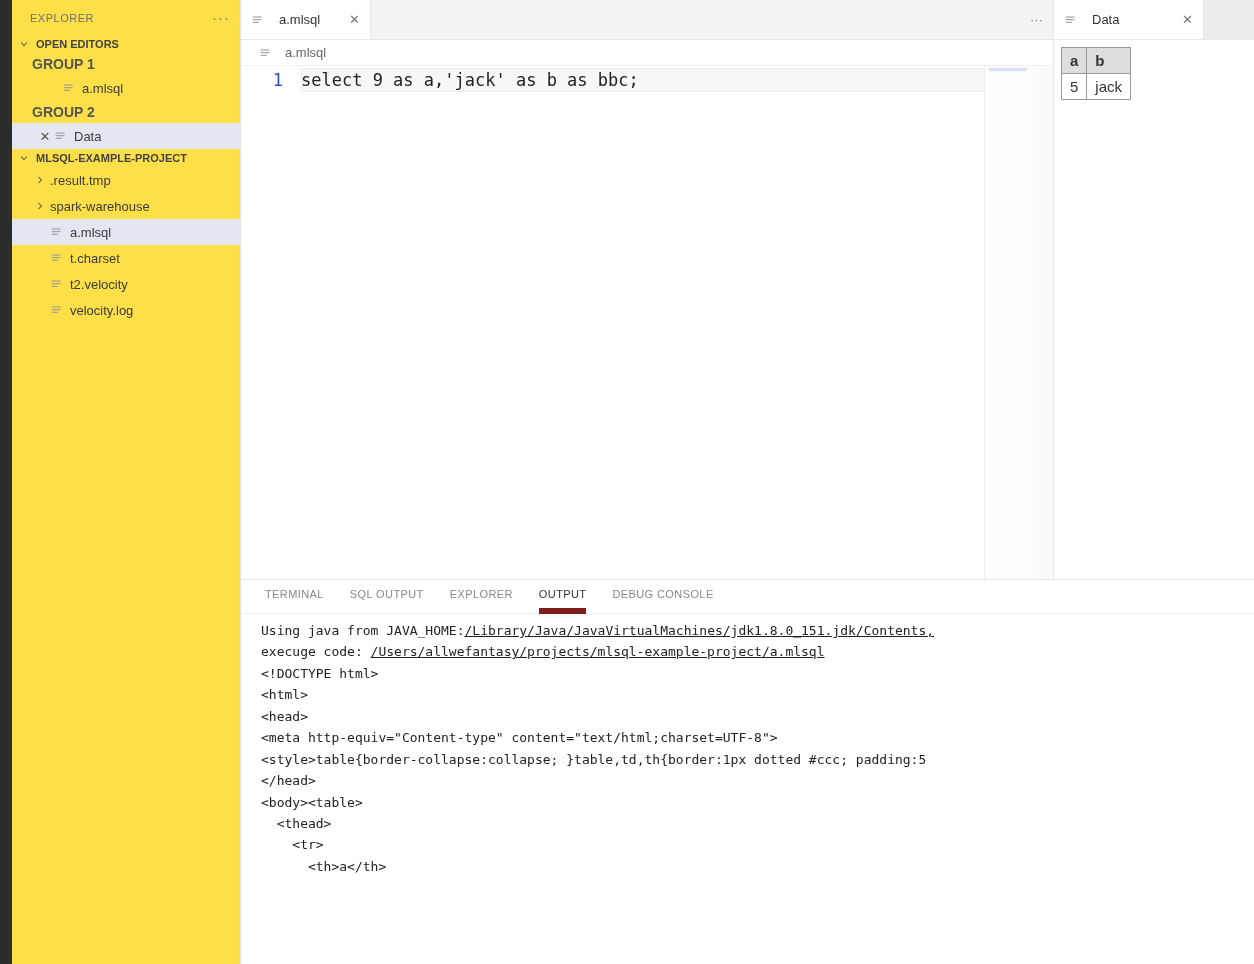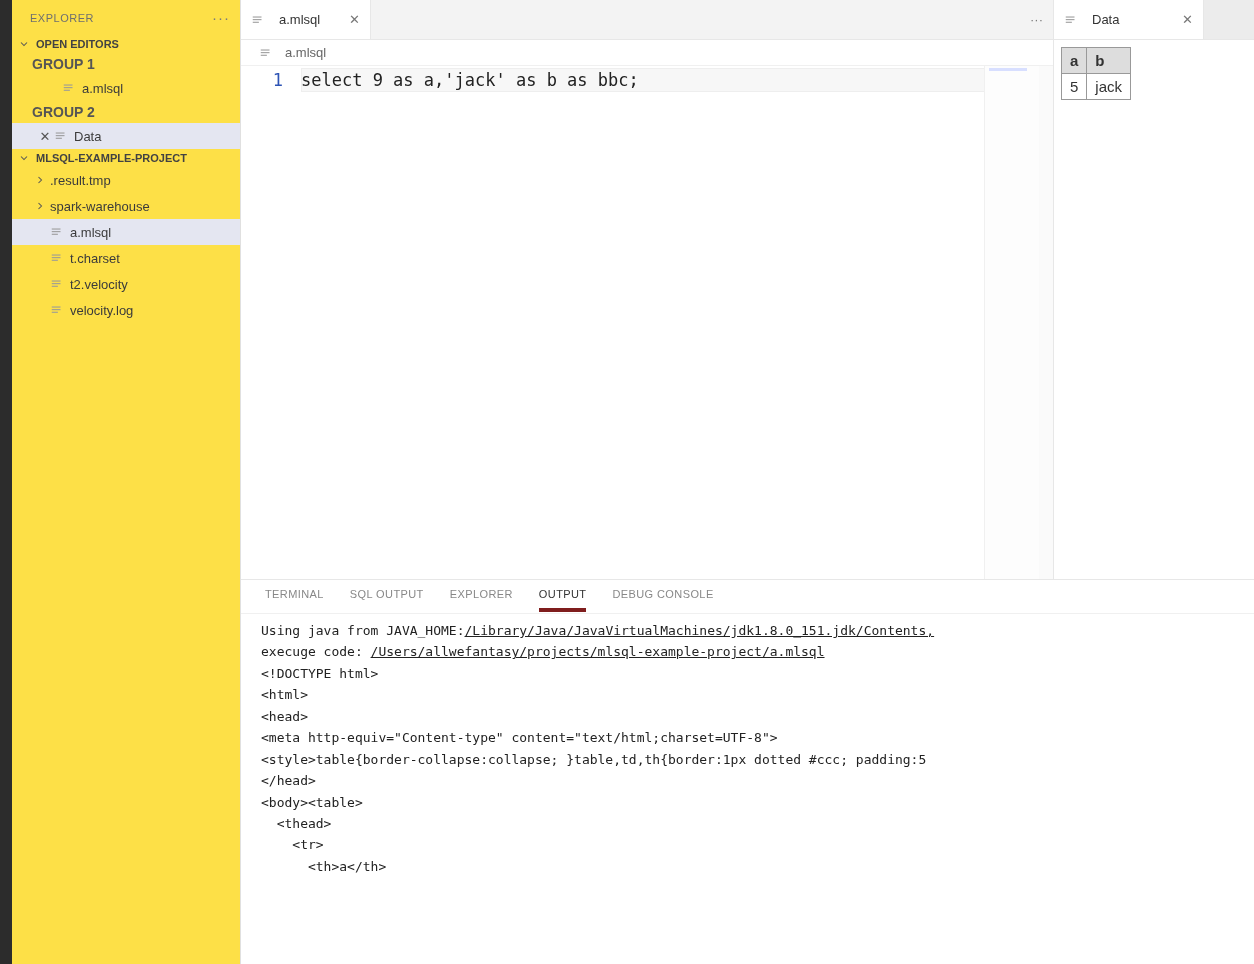--- a/index.html
+++ b/index.html
@@ -194,21 +194,21 @@
     display:flex;
     align-items:flex-start;
     gap:26px;
     padding:0 24px;
     font-size:11px;
     letter-spacing:0.4px;
     color:#888;
     border-bottom:1px solid #f0f0f0;
   }
   .panel-tabs .ptab { cursor:pointer; padding:8px 0; }
-  .panel-tabs .ptab.active { color:#333; border-bottom:4px solid #7f1d1d; }
+  .panel-tabs .ptab.active { color:#333; border-bottom:6px solid #7f1d1d; }
   .panel-body {
     flex:1;
     overflow:hidden;
     padding:6px 20px;
     font-family: Menlo, Consolas, monospace;
     font-size:13px;
     line-height:1.65;
     color:#222;
     white-space:pre;
   }

